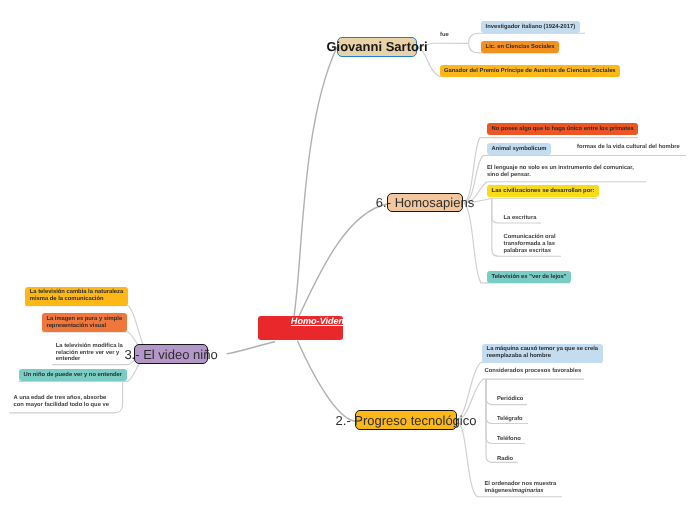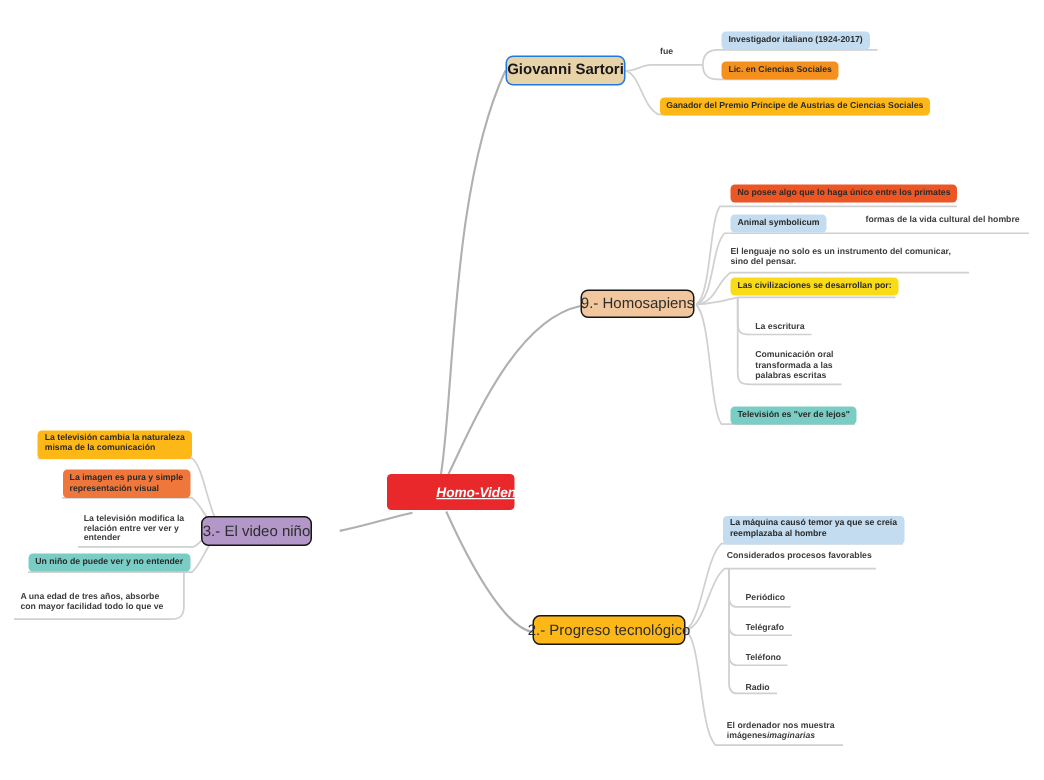--- a/index.html
+++ b/index.html
@@ -6,28 +6,28 @@
   body{width:696px;height:520px;background:#ffffff;overflow:hidden;
        font-family:"Liberation Sans",sans-serif;
        -webkit-font-smoothing:antialiased;text-rendering:geometricPrecision;}
   #map{position:relative;width:696px;height:520px;}
   #map span{-webkit-font-smoothing:antialiased;display:inline-block;transform:translate3d(0,0,0);}
   svg.links{position:absolute;left:0;top:0;width:696px;height:520px;pointer-events:none;}
   .node{position:absolute;box-sizing:border-box;white-space:nowrap;}
 
   
   .root{left:258px;top:316px;width:85px;height:24px;background:#e8282b;border-radius:3px;
-        display:flex;align-items:center;justify-content:center;padding-left:39px;}
+        display:flex;align-items:flex-start;justify-content:center;padding-left:39px;}
   .root .lbl{color:#fff;font-weight:bold;font-style:italic;text-decoration:underline;
         text-underline-offset:1px;text-decoration-thickness:0.9px;
         font-size:9.1px;display:inline-block;transform:translate3d(0,0,0) scaleX(0.855) skewX(-3deg);}
 
   
   .main{border-radius:5px;display:flex;align-items:center;justify-content:center;
-        font-size:10px;color:#2d2d2d;}
+        font-size:13px;color:#2d2d2d;}
   .m-sartori{color:#171717;left:337px;top:36.5px;width:80px;height:20px;background:#e8d2a8;
              border:1.7px solid #2079df;font-weight:bold;}
   .m-homo   {left:387px;top:193px;width:76px;height:19px;background:#f2c79e;border:1.7px solid #161616;}
   .m-prog   {left:355px;top:410px;width:102px;height:20px;background:#fdb717;border:1.7px solid #161616;}
   .m-video  {left:134px;top:344px;width:74px;height:20px;background:#b397c8;border:1.7px solid #161616;}
 
   
   .leaf{font-size:5.8px;line-height:6.9px;color:#2b2b2b;font-weight:bold;
         border-radius:3px;padding:2.6px 4.6px 2.6px 4.6px;}
   .plain{font-size:5.8px;line-height:6.9px;color:#3d3d3d;font-weight:bold;padding:2.6px 0 2.6px 0;}
@@ -77,21 +77,21 @@
   </svg>
 
   <div class="node root">
     <span class="lbl">Homo-Videns</span>
   </div>
 
   <div class="node main m-sartori">
     <span>Giovanni Sartori</span>
   </div>
   <div class="node main m-homo">
-    <span>9.- Homosapiens</span>
+    <span>6.- Homosapiens</span>
   </div>
   <div class="node main m-prog">
     <span>2.- Progreso tecnológico</span>
   </div>
   <div class="node main m-video">
     <span>3.- El video niño</span>
   </div>
 
   <div class="node edgelbl" style="left:440px;top:32px;">
     <span>fue</span>

